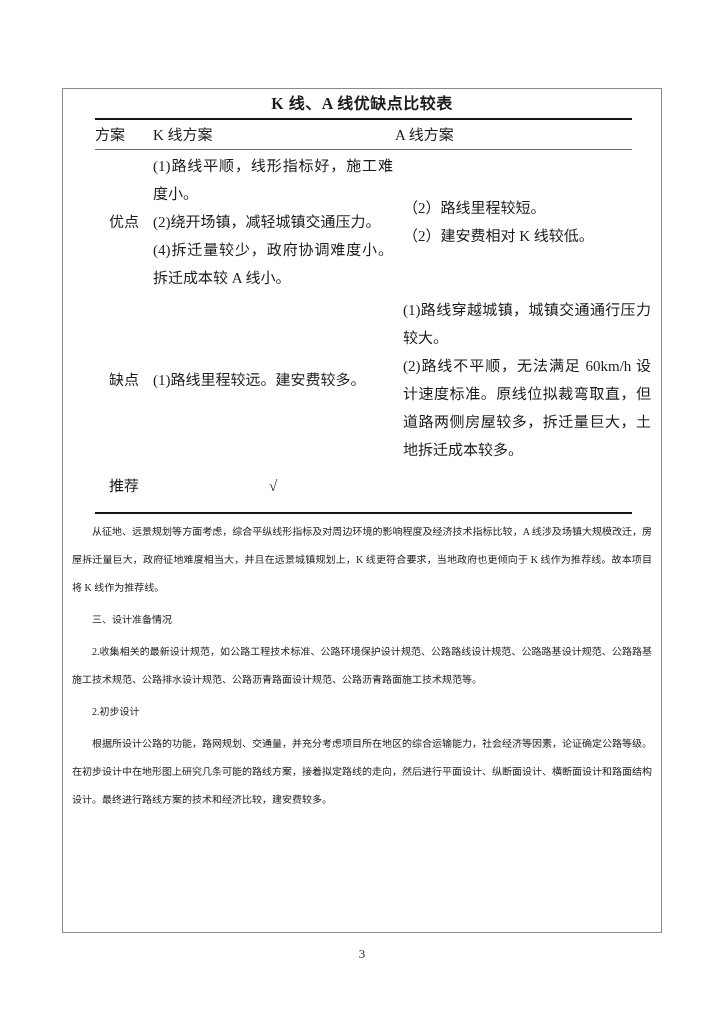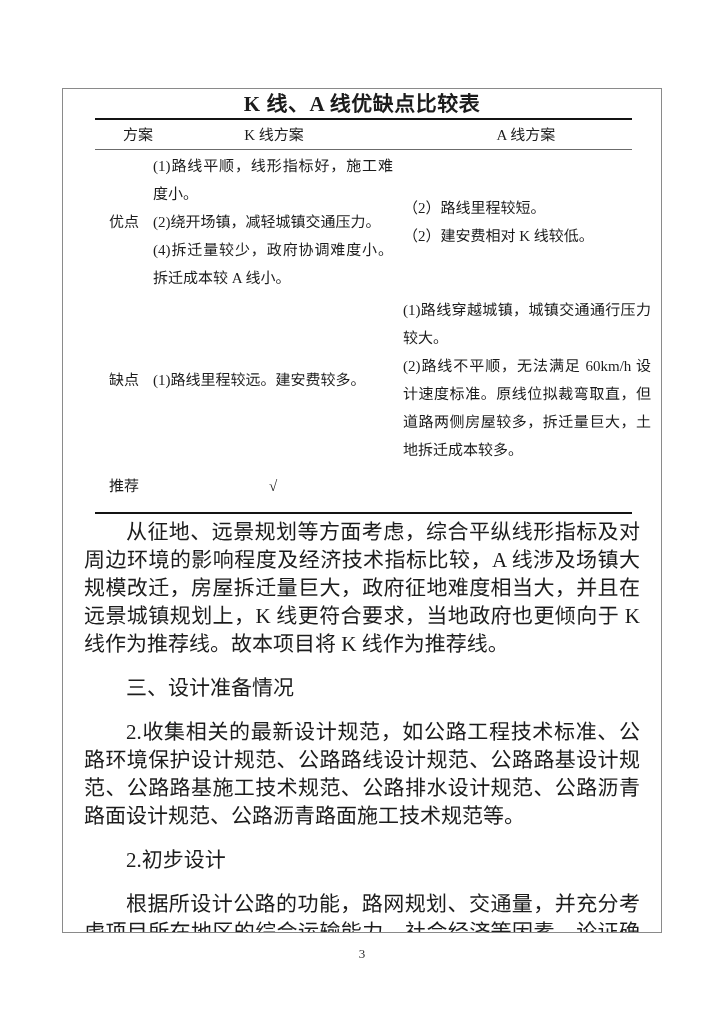--- a/index.html
+++ b/index.html
@@ -21,64 +21,64 @@
     border: 1px solid #8a8a8a;
     padding: 5px 5px 0 5px;
     overflow: hidden;
     background: #ffffff;
   }
 
   
   .tbl-title {
     text-align: center;
     font-weight: bold;
-    font-size: 21px;
+    font-size: 16px;
     line-height: 20px;
     margin-bottom: 4px;
     letter-spacing: 0.5px;
   }
   .rule { margin-left: 27px; width: 537px; height: 0; }
   .rule.thick { border-top: 2px solid #141414; }
   .rule.thin  { border-top: 1px solid #6b6b6b; }
 
   .tbl {
     display: grid;
     grid-template-columns: 58px 242px 262px;
     margin-left: 27px;
     width: 562px;
     font-size: 15px;
     line-height: 28px;
   }
   .tbl.header { height: 29px; align-items: center; }
-  .hcell { text-align: center; }
-  .hcell.c1 { text-align: right; }
+  .hcell { }
+  .hcell.c1 { text-align: left; }
 
   .row { padding: 2px 0; }
   .lcell {
     display: flex;
     align-items: center;
     justify-content: center;
     text-align: left;
   }
   .kcell { padding-right: 2px; }
   .acell { padding-left: 8px; padding-right: 6px; }
   .item { text-align: justify; }
   .row.advantages .acell { display: flex; flex-direction: column; justify-content: center; }
   .row.disadvantages .kcell { display: flex; flex-direction: column; justify-content: center; }
   .row.recommendation { padding: 6px 0 12px 0; }
   .row.recommendation .kcell { text-align: center; }
   .row.recommendation .item { text-align: center; }
 
   
   .para {
-    font-size: 21px;
+    font-size: 10px;
     line-height: 28px;
     text-align: justify;
     text-indent: 2em;
-    margin: 16px;
+    margin: 4px;
   }
   .para.first { margin-top: 4px; }
 
   
   .pagenum {
     position: absolute;
     left: 0; top: 946px;
     width: 724px;
     text-align: center;
     font-size: 13px;

